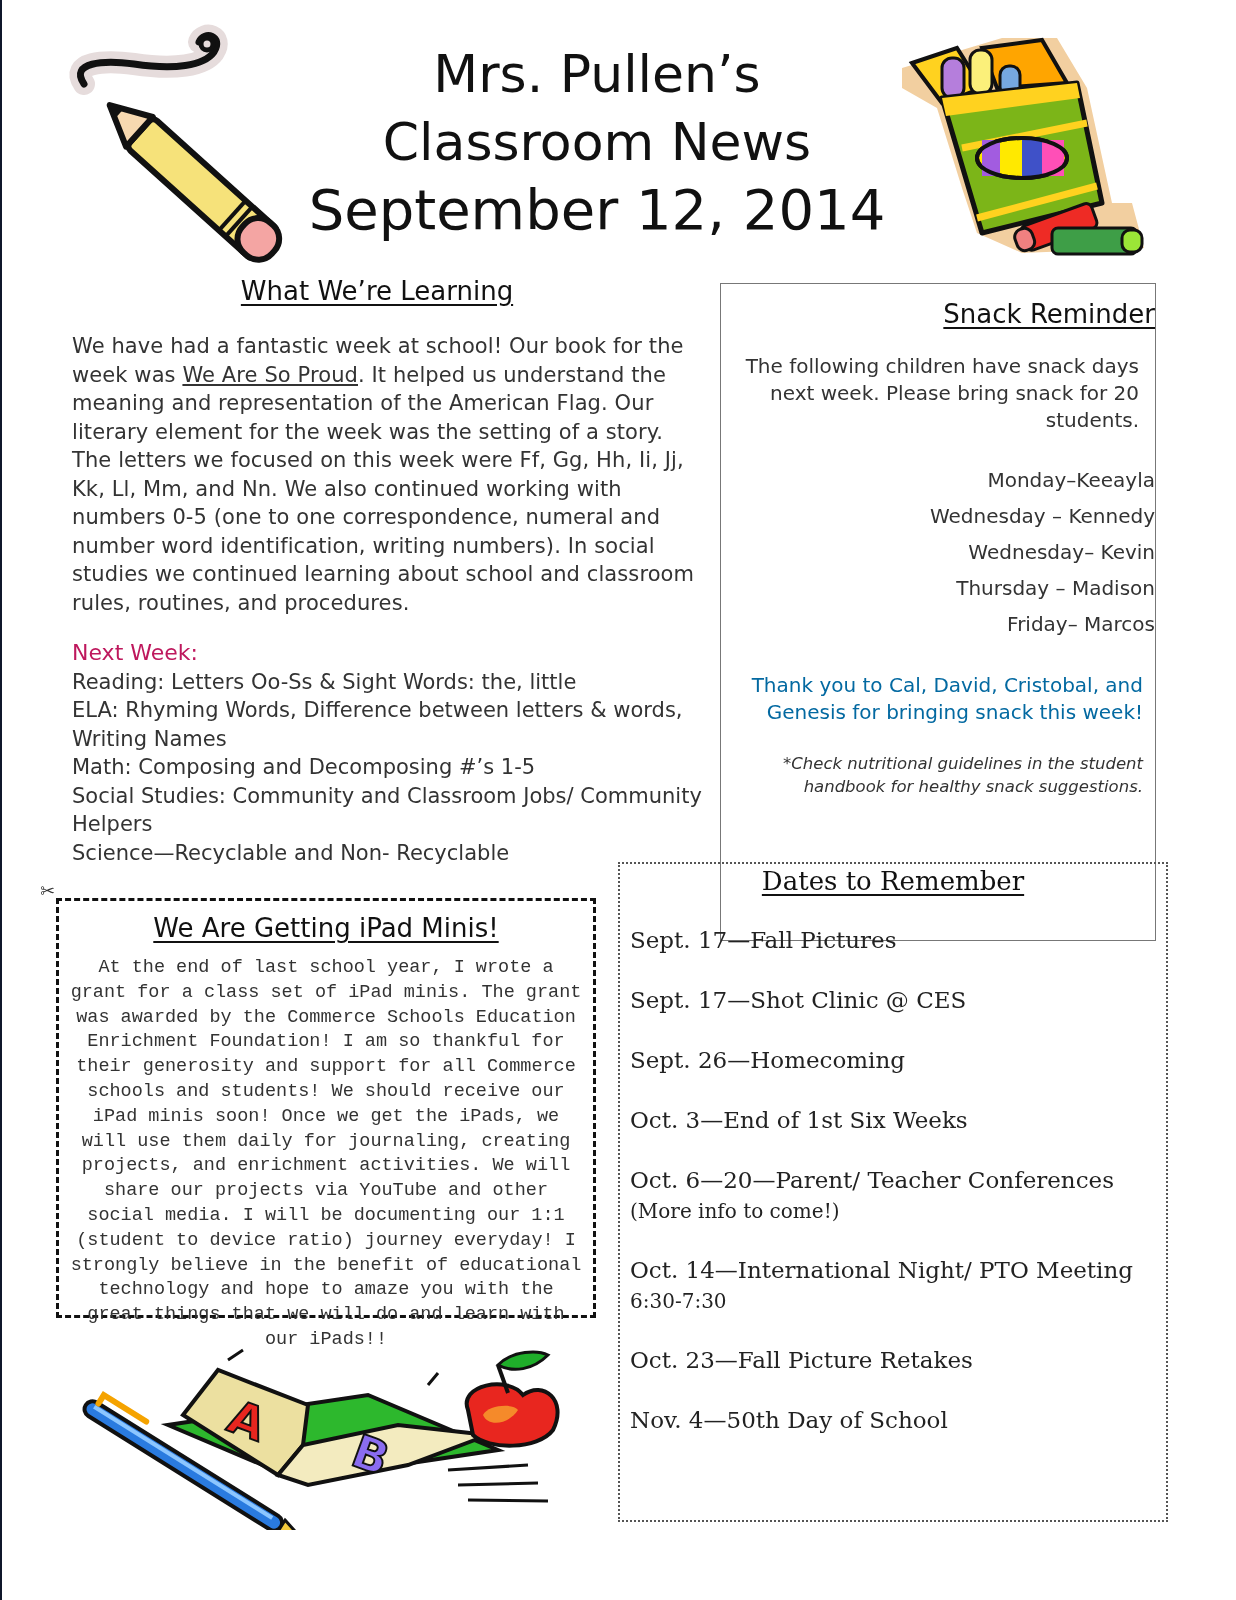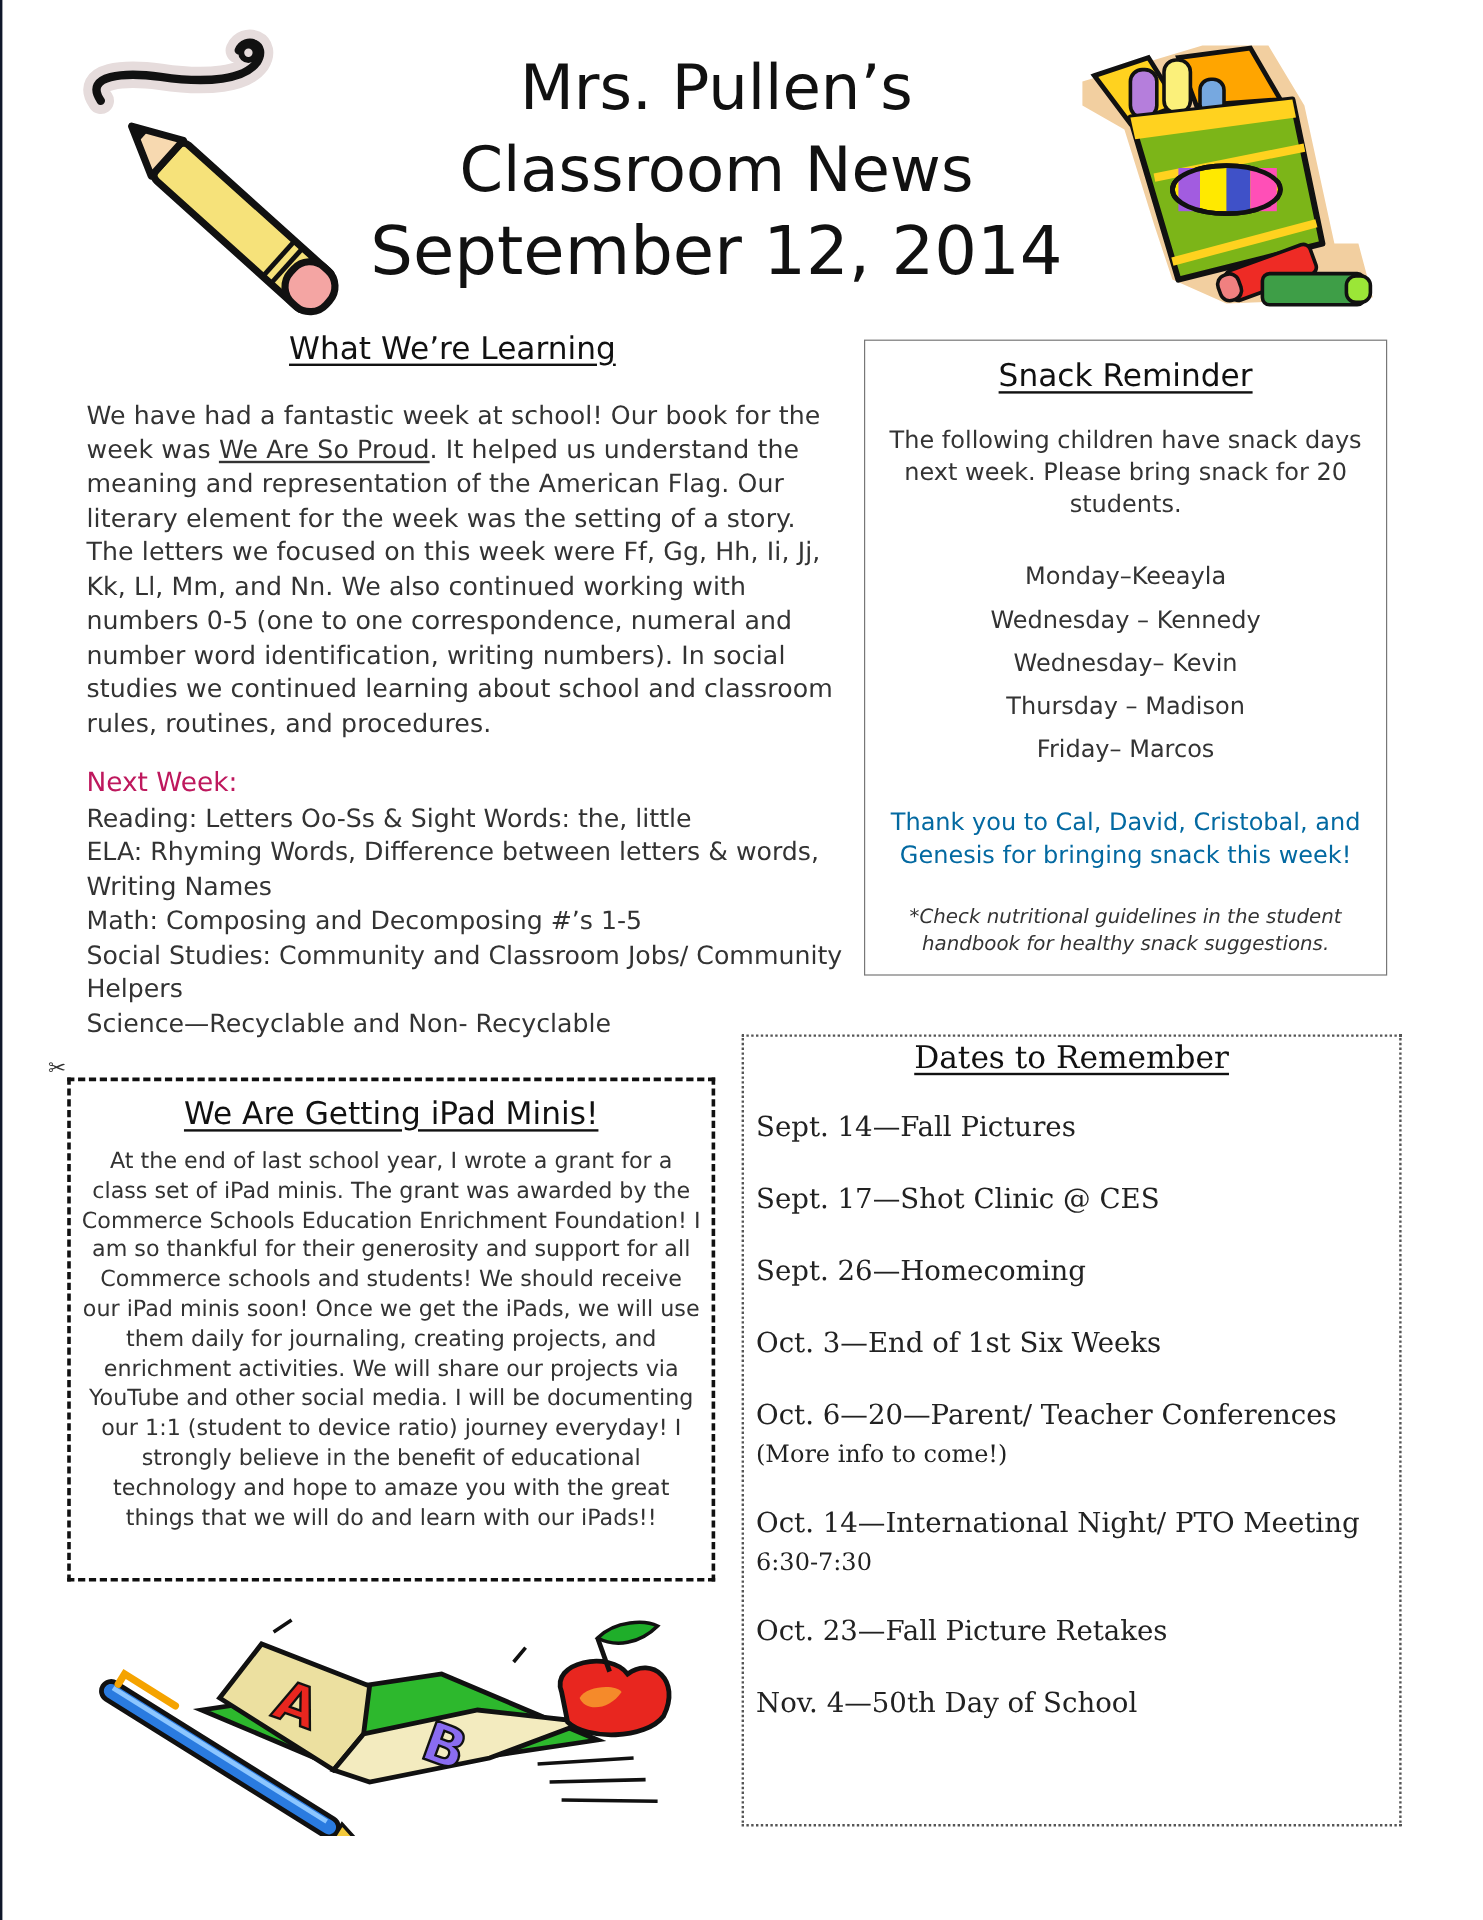--- a/index.html
+++ b/index.html
@@ -25,34 +25,34 @@
     
     .learn { left: 70px; top: 276px; width: 630px; }
     .learn .head { text-align: center; margin-left: -20px; margin-bottom: 26px; }
     .learn p { margin: 0; font-size: 21px; line-height: 28.5px; color: #333; letter-spacing: 0.1px; }
     .book-title { text-decoration: underline; }
     .next-head { margin-top: 22px; font-size: 22px; line-height: 28.5px; color: #be185d; }
     .next-list { font-size: 21px; line-height: 28.5px; color: #333; }
     .next-list div { margin: 0; }
 
     
-    .snack { left: 718px; top: 283px; width: 436px; height: 530px; border: 1.5px solid #777; box-sizing: border-box;
-             text-align: center; }
+    .snack { left: 718px; top: 283px; width: 436px; height: 658px; border: 1.5px solid #777; box-sizing: border-box;
+             text-align: right; }
     .snack .head { margin-top: 14px; font-size: 27px; }
     .snack .intro { margin: 24px 16px 0; font-size: 20px; line-height: 27px; color: #333; }
     .snack .days { margin-top: 28px; font-size: 20px; color: #333; }
     .snack .days div { line-height: 36px; }
     .snack .thanks { margin: 30px 12px 4px; font-size: 20px; line-height: 27px; color: #0369a1; }
     .snack .note { margin: 26px 12px 0; font-size: 16.5px; line-height: 23px; font-style: italic; color: #333; }
 
     
     .ipad { left: 54px; top: 898px; width: 540px; height: 420px; border: 3px dashed #111; box-sizing: border-box;
             text-align: center; }
     .ipad .head { margin-top: 10px; font-size: 28px; }
-    .ipad p { margin: 12px 8px 0; font-size: 18.5px; line-height: 24.8px; color: #333; }
+    .ipad p { margin: 12px 8px 0; font-size: 18.5px; line-height: 24.8px; color: #333; font-family: Liberation Mono, monospace; }
     .scissors { left: 38px; top: 880px; font-size: 18px; color: #333; transform: rotate(0deg); }
 
     
     .dates { left: 616px; top: 862px; width: 550px; height: 660px; box-sizing: border-box;
              border-top: 2px dotted #555; border-left: 2px dotted #555; border-right: 2px dotted #555; border-bottom: 2px dotted #555; }
     .dates .head { text-align: center; font-family: "DejaVu Serif", serif; font-size: 28px; }
     .dates ul { list-style: none; margin: 0; padding: 0 0 0 10px; }
     .dates li { font-family: "DejaVu Serif", serif; font-size: 23px; color: #222; }
     .dates li .sub { font-size: 20px; display: block; margin-top: 6px; }
   </style>
@@ -158,21 +158,21 @@
     <path d="M415 70 C 420 60, 445 58, 450 65 C 440 80, 420 82, 415 70 Z" fill="#f58a2a"></path>
     <path d="M440 48 L430 20" stroke="#111" stroke-width="4"></path>
     <path d="M430 20 C 445 5, 470 5, 480 10 C 465 25, 445 28, 430 20 Z" fill="#1fae2a" stroke="#111" stroke-width="3"></path>
     <path d="M380 125 L 460 120 M 390 140 L 470 138 M 400 155 L 480 156" stroke="#111" stroke-width="3"></path>
     <path d="M160 15 L 175 5 M 360 40 L 370 28" stroke="#111" stroke-width="3"></path>
   </svg>
 
   <div class="abs dates">
     <div class="head"><span class="h-u" style="font-family:'DejaVu Serif', serif;">Dates to Remember</span></div>
     <ul>
-      <li style="margin-top:30px"><span>Sept. 14—Fall Pictures</span></li>
+      <li style="margin-top:30px"><span>Sept. 17—Fall Pictures</span></li>
       <li style="margin-top:34px"><span>Sept. 17—Shot Clinic @ CES</span></li>
       <li style="margin-top:34px"><span>Sept. 26—Homecoming</span></li>
       <li style="margin-top:34px"><span>Oct. 3—End of 1st Six Weeks</span></li>
       <li style="margin-top:34px"><span>Oct. 6—20—Parent/ Teacher Conferences</span><span class="sub">(More info to come!)</span></li>
       <li style="margin-top:34px"><span>Oct. 14—International Night/ PTO Meeting</span><span class="sub">6:30-7:30</span></li>
       <li style="margin-top:34px"><span>Oct. 23—Fall Picture Retakes</span></li>
       <li style="margin-top:34px"><span>Nov. 4—50th Day of School</span></li>
     </ul>
   </div>
 

